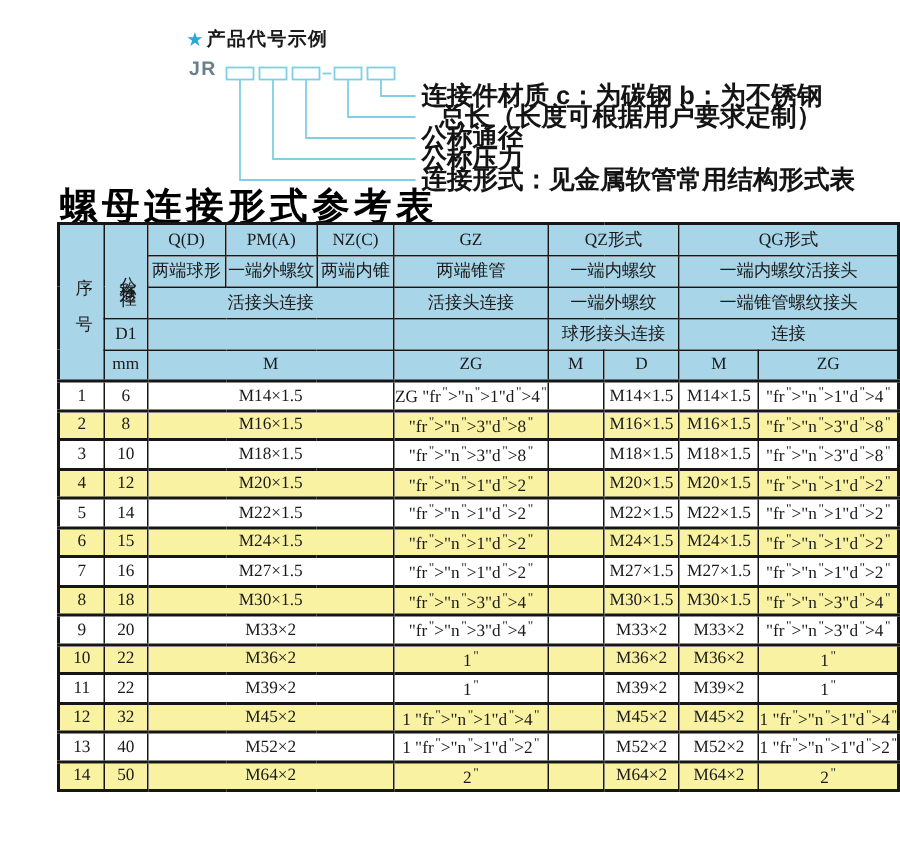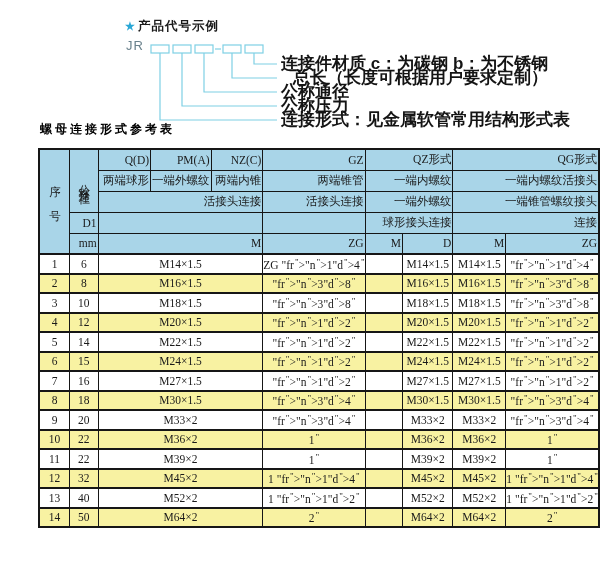--- a/index.html
+++ b/index.html
@@ -21,45 +21,45 @@
   
   .diagram{position:absolute;left:13px;top:0;width:600px;height:104px;}
   .diagram svg{position:absolute;left:0;top:0;}
   .dg-title{
     position:absolute;left:112px;top:18px;
     font-size:12.5px;font-weight:bold;letter-spacing:1px;
   }
   .dg-title .star{color:var(--star);font-size:11px;margin-right:2px;}
   .dg-prefix{
     position:absolute;left:113px;top:38px;
-    font-size:13px;font-weight:normal;color:#6e8younger0;
+    font-size:13px;font-weight:bold;color:#6e8younger0;
     color:#69818c;letter-spacing:1px;
   }
   .dg-label{
     position:absolute;left:268px;height:14px;line-height:14px;
     font-size:17px;font-weight:bold;color:#141414;white-space:nowrap;
   }
   
   .tbl-title{
     position:absolute;left:40px;top:121px;
     font-family:"Liberation Serif", serif;
-    font-size:12px;font-weight:bold;letter-spacing:3px;color:#000;
+    font-size:25px;font-weight:bold;letter-spacing:3px;color:#000;
   }
   
   .tbl-wrap{position:absolute;left:38px;top:148px;}
   table{border-collapse:collapse;table-layout:fixed;background:#fff;}
   table{border:2px solid var(--grid);}
   th,td{
     border:1px solid var(--grid);
     text-align:center;vertical-align:middle;
     font-family:"Liberation Serif", serif;
     font-size:11.5px;font-weight:normal;
     overflow:hidden;white-space:nowrap;
   }
-  thead th{background:var(--header-bg);height:21px;padding:0 1px;text-align:right;}
+  thead th{background:var(--header-bg);height:21px;padding:0 1px;}
   tbody td{height:19.5px;border-top-width:2px;border-bottom-width:2px;}
   tbody tr.alt td{background:var(--row-alt);}
   .vtext{
     writing-mode:vertical-rl;text-orientation:upright;
     margin:0 auto;letter-spacing:3px;font-size:11.5px;
   }
   .vtext.spread{letter-spacing:26px;}
   .inch{font-size:9px;vertical-align:4px;margin-left:1px;}
 </style>
 </head>

